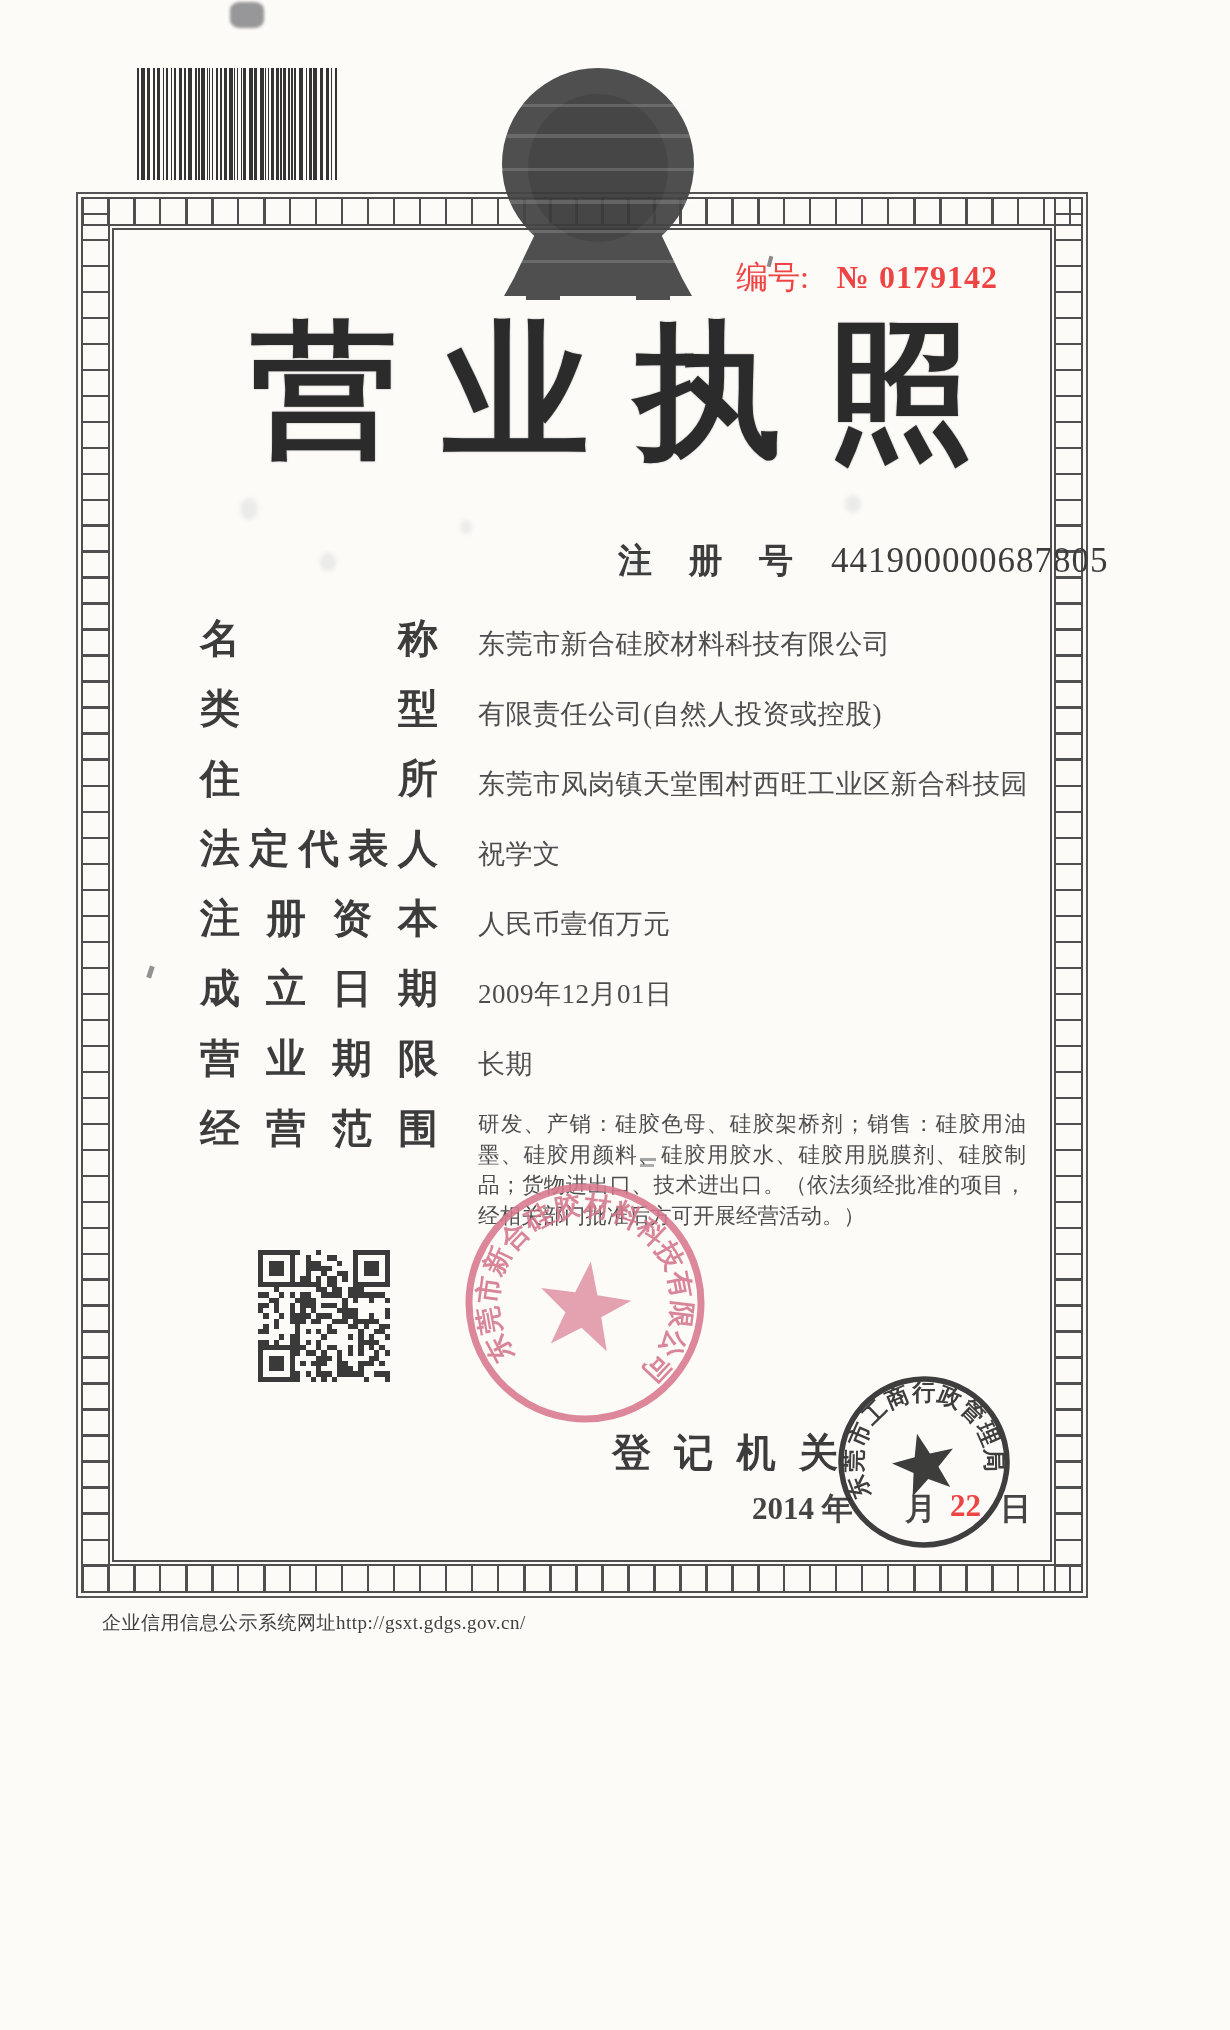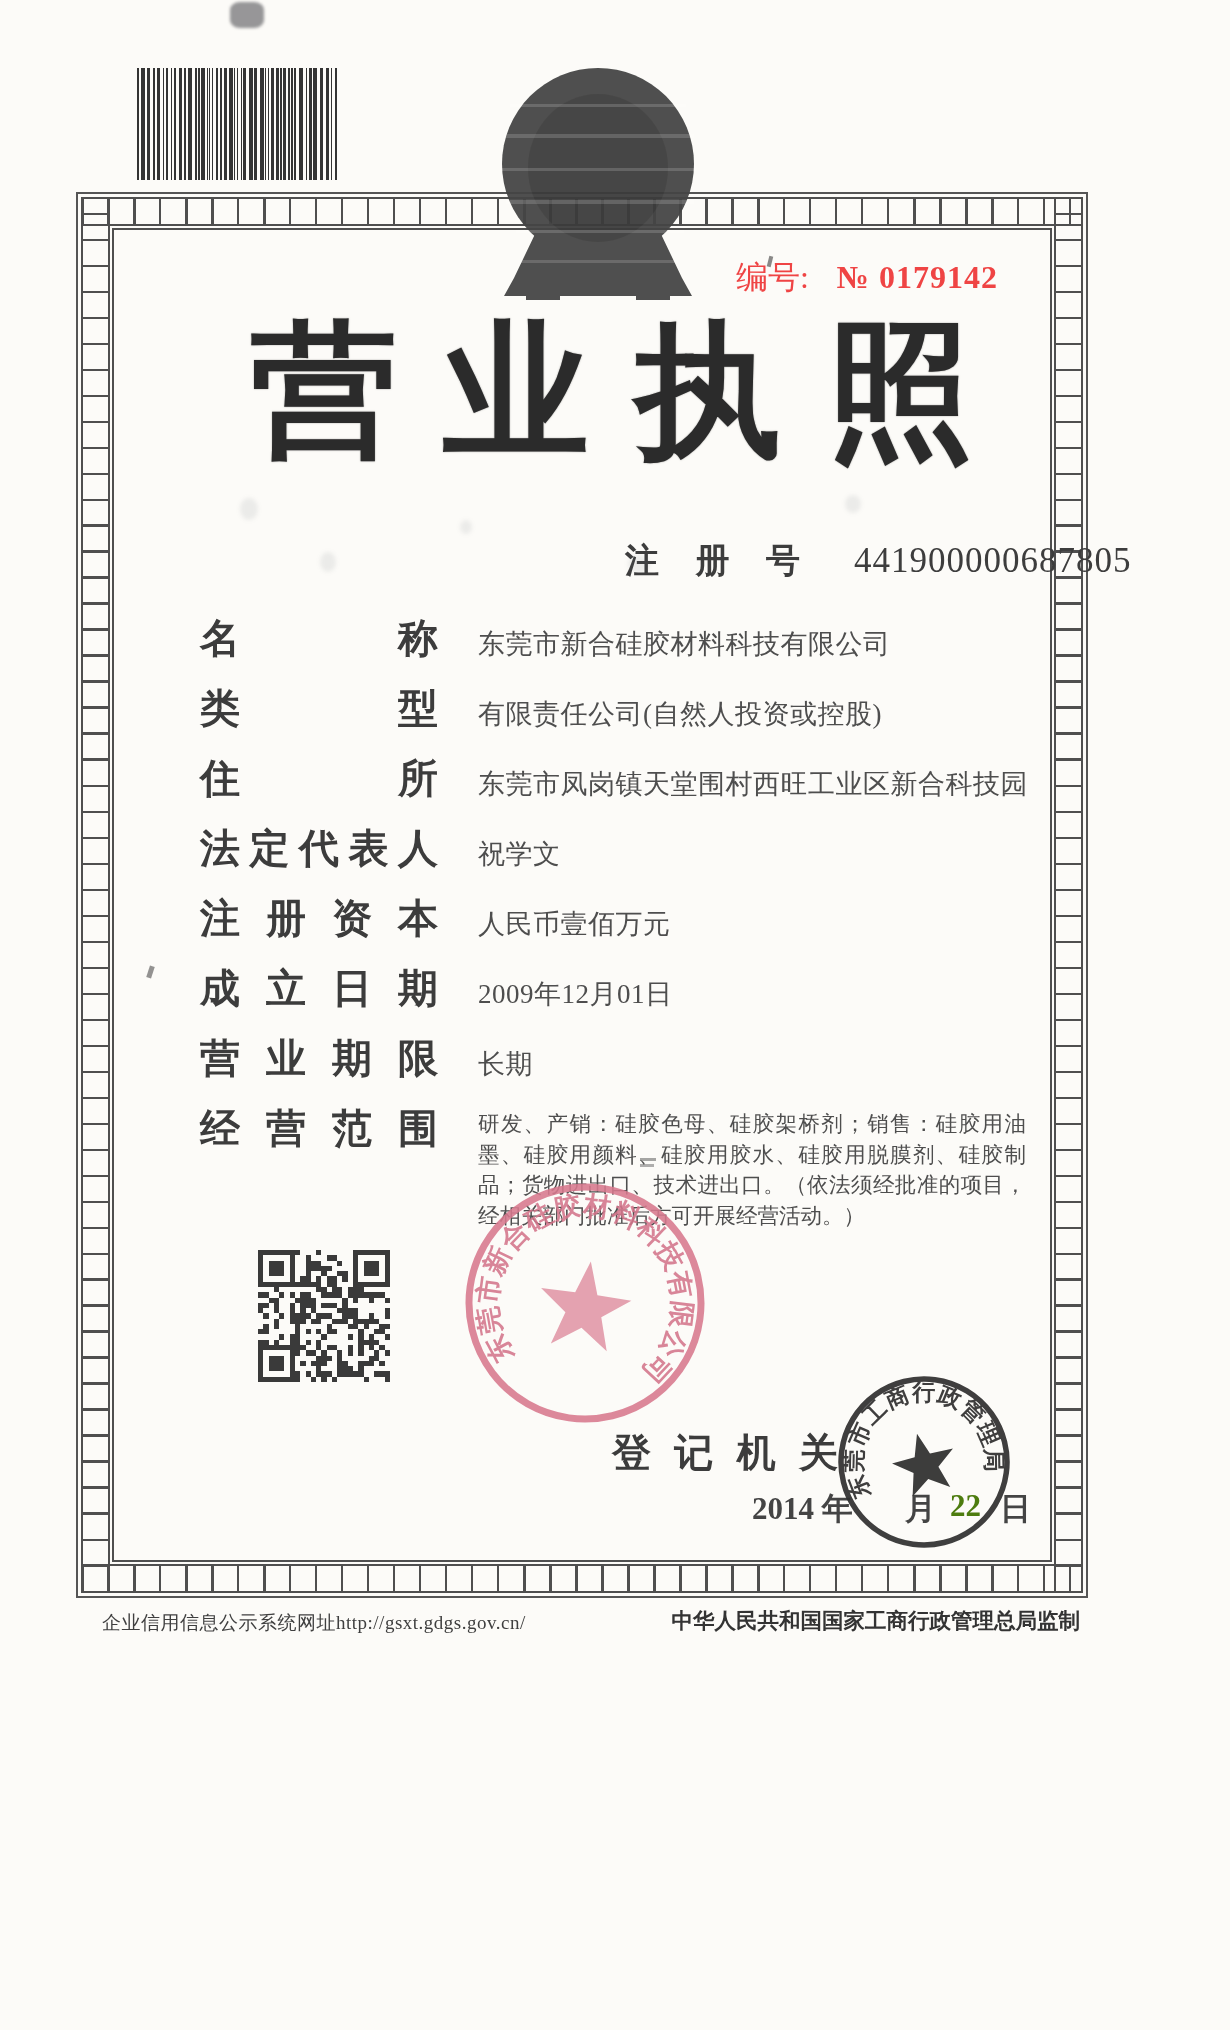--- a/index.html
+++ b/index.html
@@ -28,21 +28,21 @@
 
   
   .emblem{left:496px;top:64px;width:204px;height:236px;}
 
   
   .serial{top:256px;right:232px;font-size:32px;color:#ef4444;display:flex;gap:28px;align-items:baseline;}
   .serial .no{font-weight:700;letter-spacing:1px;font-family:Liberation Serif, serif;}
   .title{left:0;top:318px;width:100%;text-align:center;font-family:"Liberation Sans","DejaVu Sans",sans-serif;
          font-weight:900;font-size:146px;line-height:1;letter-spacing:46px;padding-left:40px;box-sizing:border-box;
          color:#2b2b2b;text-shadow:0 0 1.5px rgba(40,40,40,.55);}
-  .regno{left:618px;top:538px;display:flex;gap:40px;align-items:baseline;margin-left:7px;}
+  .regno{left:618px;top:538px;display:flex;gap:24px;align-items:baseline;}
   .regno .lab{font-size:34px;letter-spacing:14px;color:#3d3d3d;font-weight:600;}
   .regno .num{font-size:35px;color:#3d3d3d;letter-spacing:1px;}
 
   
   .fields{left:200px;top:616px;width:880px;}
   .field-row{display:flex;align-items:flex-start;height:70px;}
   .field-row.scope{height:auto;}
   .field-label{width:238px;flex:none;display:flex;justify-content:space-between;
                font-size:40px;line-height:1.15;font-weight:600;color:#3c3c3c;}
   .field-value{margin-left:40px;font-size:27px;color:#4e4e4e;margin-top:10px;letter-spacing:.5px;}
@@ -53,21 +53,21 @@
   .qr{left:258px;top:1250px;}
   .seal-red{left:460px;top:1178px;}
   .seal-black{left:834px;top:1372px;}
   .seal-red svg text{font-family:"Liberation Sans","DejaVu Sans",sans-serif;font-weight:600;}
   .seal-black svg text{font-family:"Liberation Sans","DejaVu Sans",sans-serif;font-weight:600;}
 
   
   .registrar{left:612px;top:1426px;width:226px;display:flex;justify-content:space-between;
              font-size:39px;font-weight:600;color:#3c3c3c;}
   .date-part{top:1488px;font-size:31px;color:#444;font-weight:600;}
-  .d-year{left:752px;} .d-month{left:905px;} .d-day{left:950px;color:#4d7c0f;} .d-dayunit{left:1000px;}
+  .d-year{left:752px;} .d-month{left:905px;} .d-day{left:950px;color:#ef4444;} .d-dayunit{left:1000px;}
   .footer-left{left:102px;top:1610px;font-size:19px;color:#3f3f3f;letter-spacing:.5px;}
   .footer-right{left:640px;top:1606px;width:440px;text-align:right;font-size:21.5px;font-weight:700;color:#333;}
 
   
   .smudge{position:absolute;background:rgba(90,95,105,.10);border-radius:50%;filter:blur(2px);}
   .mark{position:absolute;background:#3c3c3c;}
 </style>
 </head>
 <body>
 
@@ -582,21 +582,20 @@
           <path id="blackArc" d="M46.2,133.8 A62,62 0 1,1 133.8,133.8" fill="none"></path>
         </defs>
         <text font-size="23" fill="#2f2f2f" letter-spacing="1">
           <textPath href="#blackArc" startOffset="10%">东莞市工商行政管理局</textPath>
         </text>
       </g>
     </svg>
   </div>
 
   <div class="abs footer-left">企业信用信息公示系统网址http://gsxt.gdgs.gov.cn/</div>
-  <div class="abs footer-right">中华人民共和国国家工商行政管理总局监制</div>
 
   <div class="smudge" style="left:230px;top:2px;width:34px;height:26px;background:rgba(50,50,55,.5);border-radius:30%;filter:blur(1.5px);"></div>
   <div class="smudge" style="left:240px;top:498px;width:18px;height:22px;"></div>
   <div class="smudge" style="left:845px;top:495px;width:16px;height:18px;"></div>
   <div class="smudge" style="left:320px;top:552px;width:16px;height:20px;"></div>
   <div class="smudge" style="left:628px;top:555px;width:22px;height:18px;"></div>
   <div class="smudge" style="left:460px;top:520px;width:12px;height:14px;"></div>
   <div class="mark" style="left:148px;top:966px;width:5px;height:12px;transform:rotate(18deg);opacity:.55;"></div>
   <div class="mark" style="left:768px;top:256px;width:4px;height:11px;transform:rotate(14deg);opacity:.6;"></div>
   <div class="mark" style="left:640px;top:1158px;width:16px;height:3px;opacity:.45;"></div>

